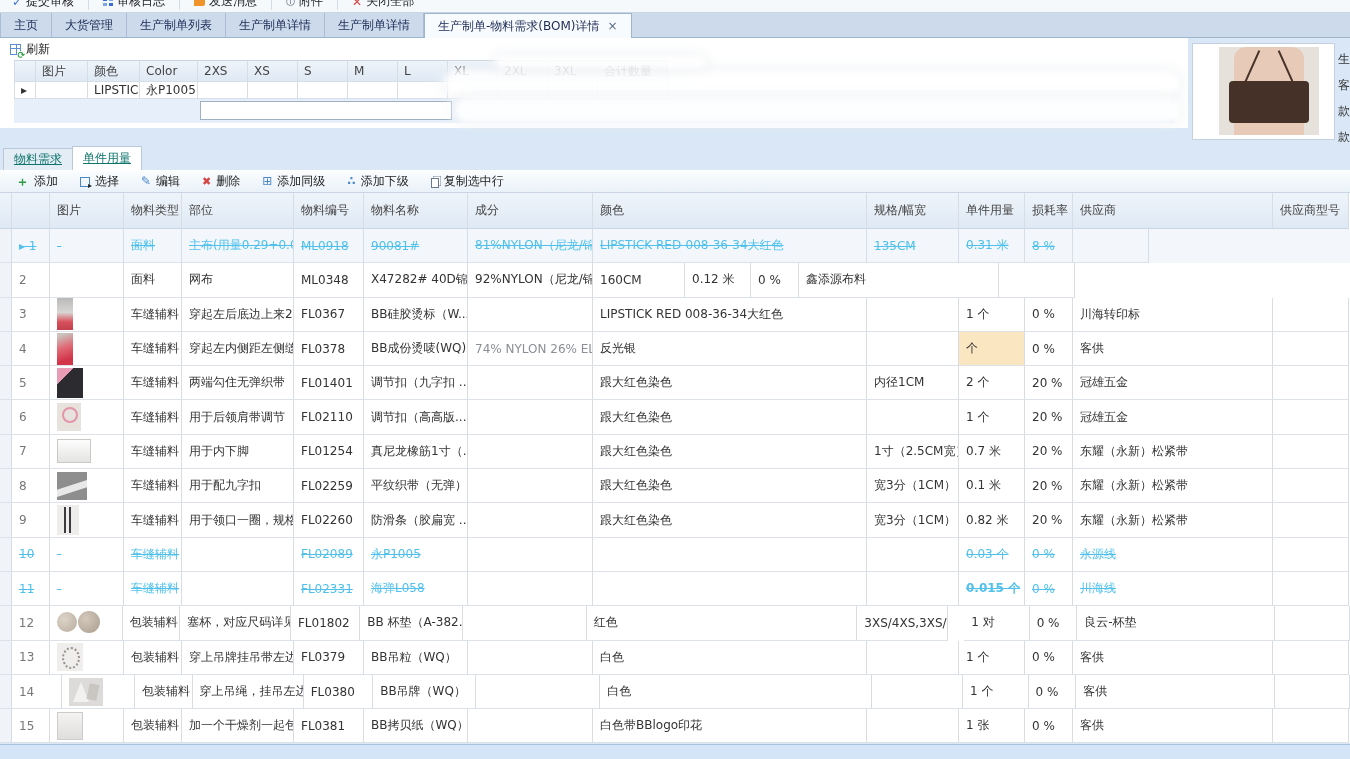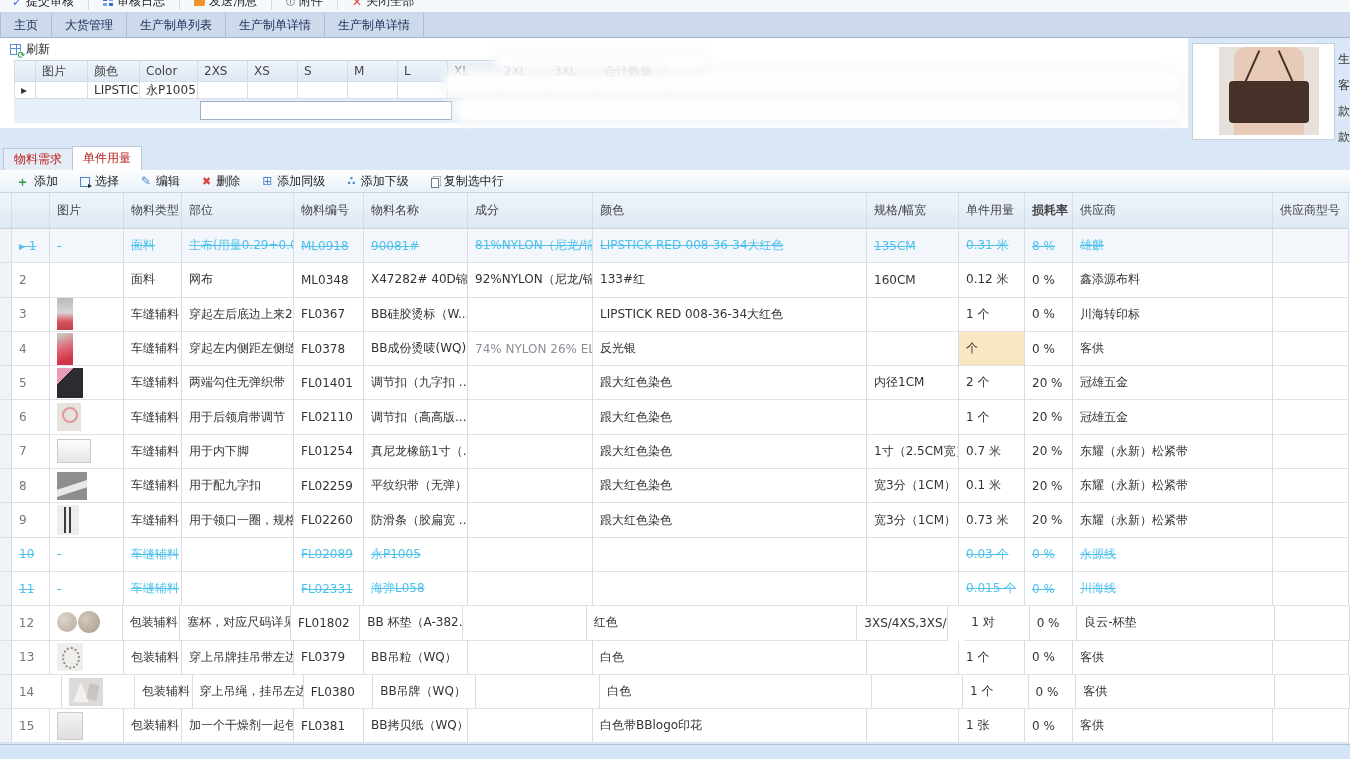--- a/index.html
+++ b/index.html
@@ -55,21 +55,21 @@
   .photo-panel { position:absolute; left:1192px; top:5px; width:143px; height:97px; background:#fff; border:1px solid #c4d0dd; }
   .photo { position:absolute; left:26px; top:3px; width:100px; height:88px; background:#e6e1db; overflow:hidden; }
   .torso { position:absolute; left:15px; top:0; width:70px; height:88px; background:#e7cbb8; border-radius:12px 12px 0 0; }
   .band { position:absolute; left:10px; top:34px; width:80px; height:42px; background:#453127; border-radius:4px; }
   .strapL { position:absolute; left:32px; top:2px; width:2px; height:36px; background:#453127; transform:rotate(24deg); }
   .strapR { position:absolute; left:66px; top:2px; width:2px; height:36px; background:#453127; transform:rotate(-24deg); }
   .side-labels { position:absolute; left:1338px; top:8px; width:12px; height:96px; overflow:hidden; color:#333; line-height:26px; }
 
   
   .detail-tabs { height:24px; background:#d9e7f6; display:flex; align-items:flex-end; padding-left:3px; }
-  .dtab { height:22px; display:flex; align-items:center; padding:8px 10px; border:1px solid #b9c8da; border-bottom:none; background:#e4ecf5; color:#b91c1c; margin-right:-1px; }
+  .dtab { height:22px; display:flex; align-items:center; padding:8px 10px; border:1px solid #b9c8da; border-bottom:none; background:#e4ecf5; color:#0f766e; margin-right:-1px;text-decoration:underline; }
   .dtab.active { background:#fff; height:24px; position:relative; z-index:2; }
   .action-toolbar { height:23px; background:linear-gradient(#fbfdfe,#e9f1f9); border-top:1px solid #fff; border-bottom:1px solid #c9d5e3; display:flex; align-items:center; padding-left:16px; gap:22px; }
   .at-item { display:flex; align-items:center; gap:5px; color:#222; white-space:nowrap; }
   .ati { font-size:11px; line-height:11px; }
   .ati-add { color:#2f9e44; font-weight:bold; font-size:13px; }
   .ati-select { display:inline-block; width:10px; height:10px; border:1px solid #4a86c8; position:relative; }
   .ati-select::after { content:"▸"; position:absolute; right:-3px; bottom:-4px; color:#222; font-size:8px; }
   .ati-edit { color:#4a86c8; font-size:12px; }
   .ati-delete { color:#d64541; font-weight:bold; }
   .ati-sib { color:#4a86c8; font-size:12px; }
@@ -157,20 +157,24 @@
       </div>
       <div class="tab">
         <span>生产制单列表</span>
       </div>
       <div class="tab">
         <span>生产制单详情</span>
       </div>
       <div class="tab">
         <span>生产制单详情</span>
       </div>
+      <div class="tab active">
+        <span>生产制单-物料需求(BOM)详情</span>
+        <span class="tab-close">×</span>
+      </div>
     </div>
 
   <div class="upper">
     <div class="upper-left">
       <div class="refresh-row">
         <span class="refresh-btn at-item">
           <span class="refresh-grid"></span>
           <span>刷新</span>
         </span>
       </div>
@@ -271,51 +275,49 @@
         <div class="bcell" style="width: 38px;"></div>
         <div class="bcell" style="width: 74px;">图片</div>
         <div class="bcell" style="width: 58px;">物料类型</div>
         <div class="bcell" style="width: 112px;">部位</div>
         <div class="bcell" style="width: 70px;">物料编号</div>
         <div class="bcell" style="width: 104px;">物料名称</div>
         <div class="bcell" style="width: 125px;">成分</div>
         <div class="bcell" style="width: 274px;">颜色</div>
         <div class="bcell" style="width: 92px;">规格/幅宽</div>
         <div class="bcell" style="width: 66px;">单件用量</div>
-        <div class="bcell" style="width: 48px; font-weight: bold;">损耗率</div>
+        <div class="bcell" style="width: 48px;">损耗率</div>
         <div class="bcell" style="width: 200px;">供应商</div>
         <div class="bcell" style="width: 76px;">供应商型号</div>
       </div>
     <div class="bom-body" id="bom-body">
         <div class="bom-row selected struck">
           <div class="bcell gutter"></div>
           <div class="bcell selcell" style="width: 38px;">▸ 1</div>
           <div class="bcell" style="width: 74px;">-</div>
           <div class="bcell" style="width: 58px;">面料</div>
           <div class="bcell" style="width: 112px;">主布(用量0.29+0.02损耗,）</div>
           <div class="bcell" style="width: 70px;">ML0918</div>
           <div class="bcell" style="width: 104px;">90081#</div>
           <div class="bcell" style="width: 125px;">81%NYLON（尼龙/锦...</div>
           <div class="bcell" style="width: 274px;">LIPSTICK RED-008-36-34大红色</div>
           <div class="bcell" style="width: 92px;">135CM</div>
           <div class="bcell" style="width: 66px;">0.31 米</div>
           <div class="bcell" style="width: 48px;">8 %</div>
-          <div class="bcell" style="width: 200px;">雄麒</div>
           <div class="bcell" style="width: 76px;"></div>
         </div>
         <div class="bom-row">
           <div class="bcell gutter"></div>
           <div class="bcell selcell" style="width: 38px;">2</div>
           <div class="bcell" style="width: 74px;"></div>
           <div class="bcell" style="width: 58px;">面料</div>
           <div class="bcell" style="width: 112px;">网布</div>
           <div class="bcell" style="width: 70px;">ML0348</div>
           <div class="bcell" style="width: 104px;">X47282# 40D锦安</div>
           <div class="bcell" style="width: 125px;">92%NYLON（尼龙/锦...</div>
-          <div class="bcell" style="width: 274px;">133#红</div>
           <div class="bcell" style="width: 92px;">160CM</div>
           <div class="bcell" style="width: 66px;">0.12 米</div>
           <div class="bcell" style="width: 48px;">0 %</div>
           <div class="bcell" style="width: 200px;">鑫添源布料</div>
           <div class="bcell" style="width: 76px;"></div>
         </div>
         <div class="bom-row">
           <div class="bcell gutter"></div>
           <div class="bcell selcell" style="width: 38px;">3</div>
           <div class="bcell" style="width: 74px;">
@@ -429,21 +431,21 @@
           <div class="bcell" style="width: 74px;">
             <span class="thumb th-lines"></span>
           </div>
           <div class="bcell" style="width: 58px;">车缝辅料</div>
           <div class="bcell" style="width: 112px;">用于领口一圈，规格详见...</div>
           <div class="bcell" style="width: 70px;">FL02260</div>
           <div class="bcell" style="width: 104px;">防滑条（胶扁宽 ...</div>
           <div class="bcell" style="width: 125px;"></div>
           <div class="bcell" style="width: 274px;">跟大红色染色</div>
           <div class="bcell" style="width: 92px;">宽3分（1CM）</div>
-          <div class="bcell" style="width: 66px;">0.73 米</div>
+          <div class="bcell" style="width: 66px;">0.82 米</div>
           <div class="bcell" style="width: 48px;">20 %</div>
           <div class="bcell" style="width: 200px;">东耀（永新）松紧带</div>
           <div class="bcell" style="width: 76px;"></div>
         </div>
         <div class="bom-row struck">
           <div class="bcell gutter"></div>
           <div class="bcell selcell" style="width: 38px;">10</div>
           <div class="bcell" style="width: 74px;">-</div>
           <div class="bcell" style="width: 58px;">车缝辅料</div>
           <div class="bcell" style="width: 112px;"></div>
@@ -461,21 +463,21 @@
           <div class="bcell gutter"></div>
           <div class="bcell selcell" style="width: 38px;">11</div>
           <div class="bcell" style="width: 74px;">-</div>
           <div class="bcell" style="width: 58px;">车缝辅料</div>
           <div class="bcell" style="width: 112px;"></div>
           <div class="bcell" style="width: 70px;">FL02331</div>
           <div class="bcell" style="width: 104px;">海弹L058</div>
           <div class="bcell" style="width: 125px;"></div>
           <div class="bcell" style="width: 274px;"></div>
           <div class="bcell" style="width: 92px;"></div>
-          <div class="bcell" style="width: 66px;">0.015 个</div>
+          <div class="bcell" style="width: 66px; font-weight: bold;">0.015 个</div>
           <div class="bcell" style="width: 48px;">0 %</div>
           <div class="bcell" style="width: 200px;">川海线</div>
           <div class="bcell" style="width: 76px;"></div>
         </div>
         <div class="bom-row">
           <div class="bcell gutter"></div>
           <div class="bcell selcell" style="width: 38px;">12</div>
           <div class="bcell" style="width: 74px;">
             <span class="thumb th-circles"></span>
           </div>

